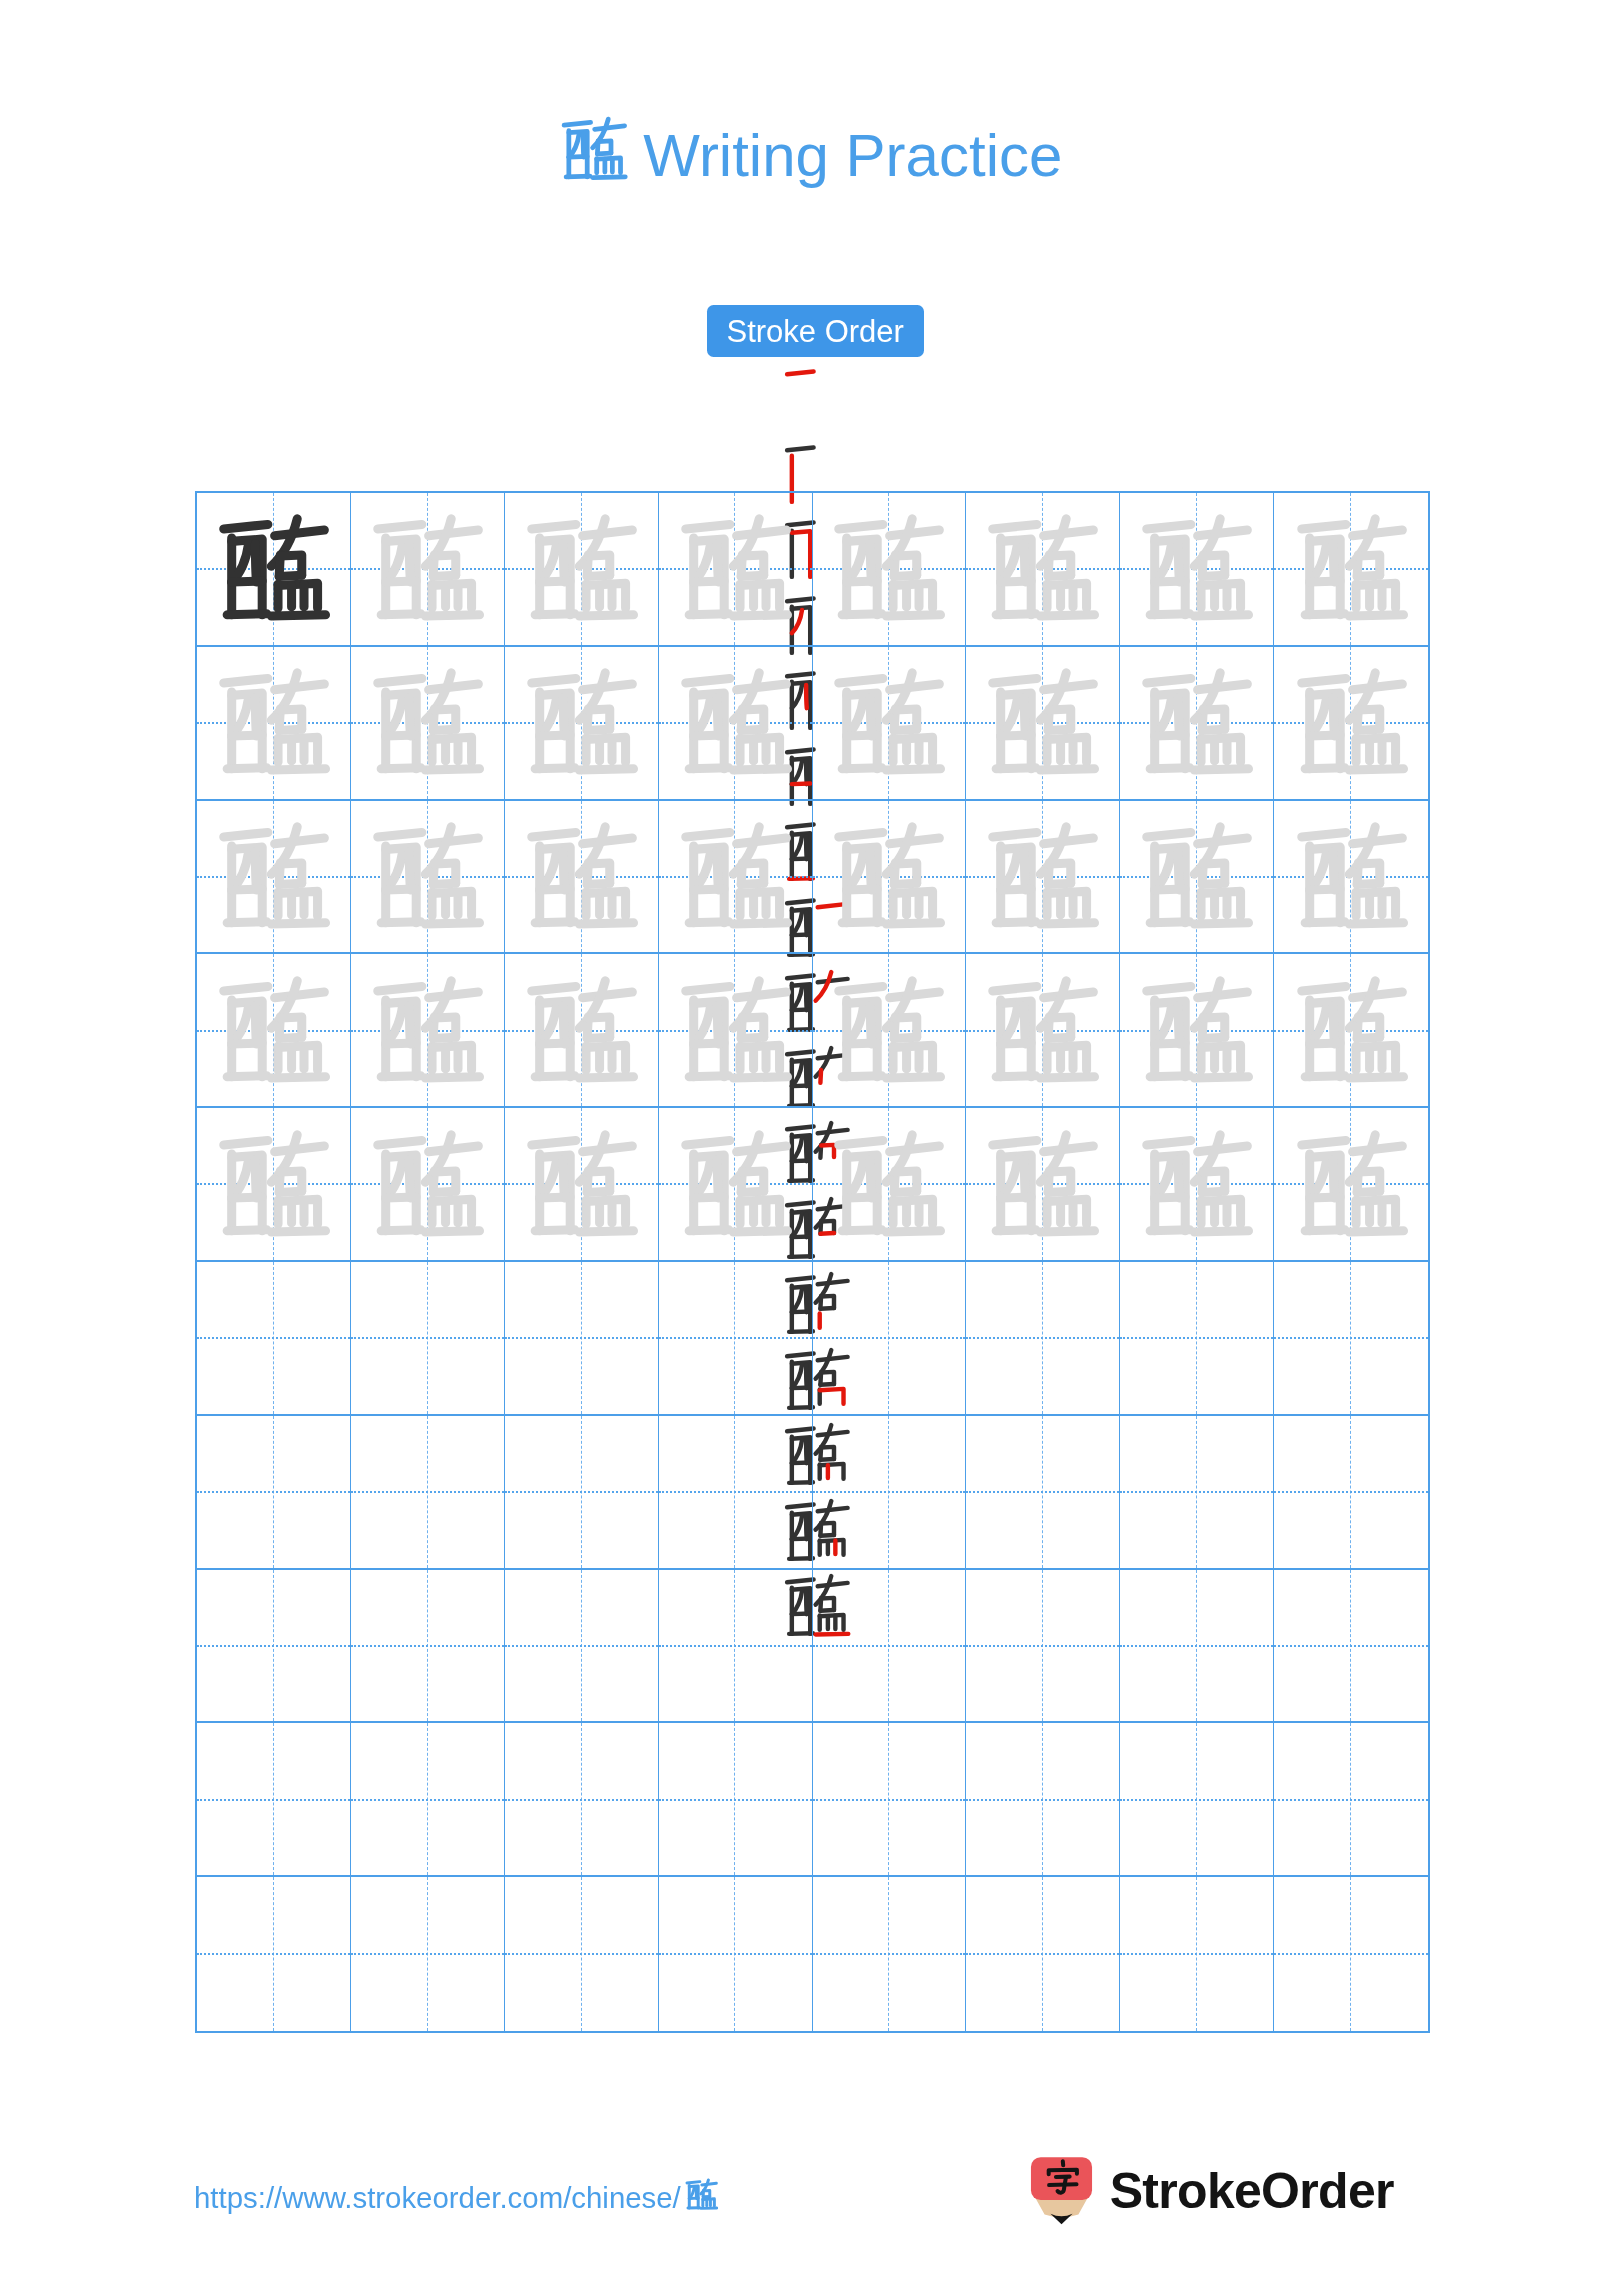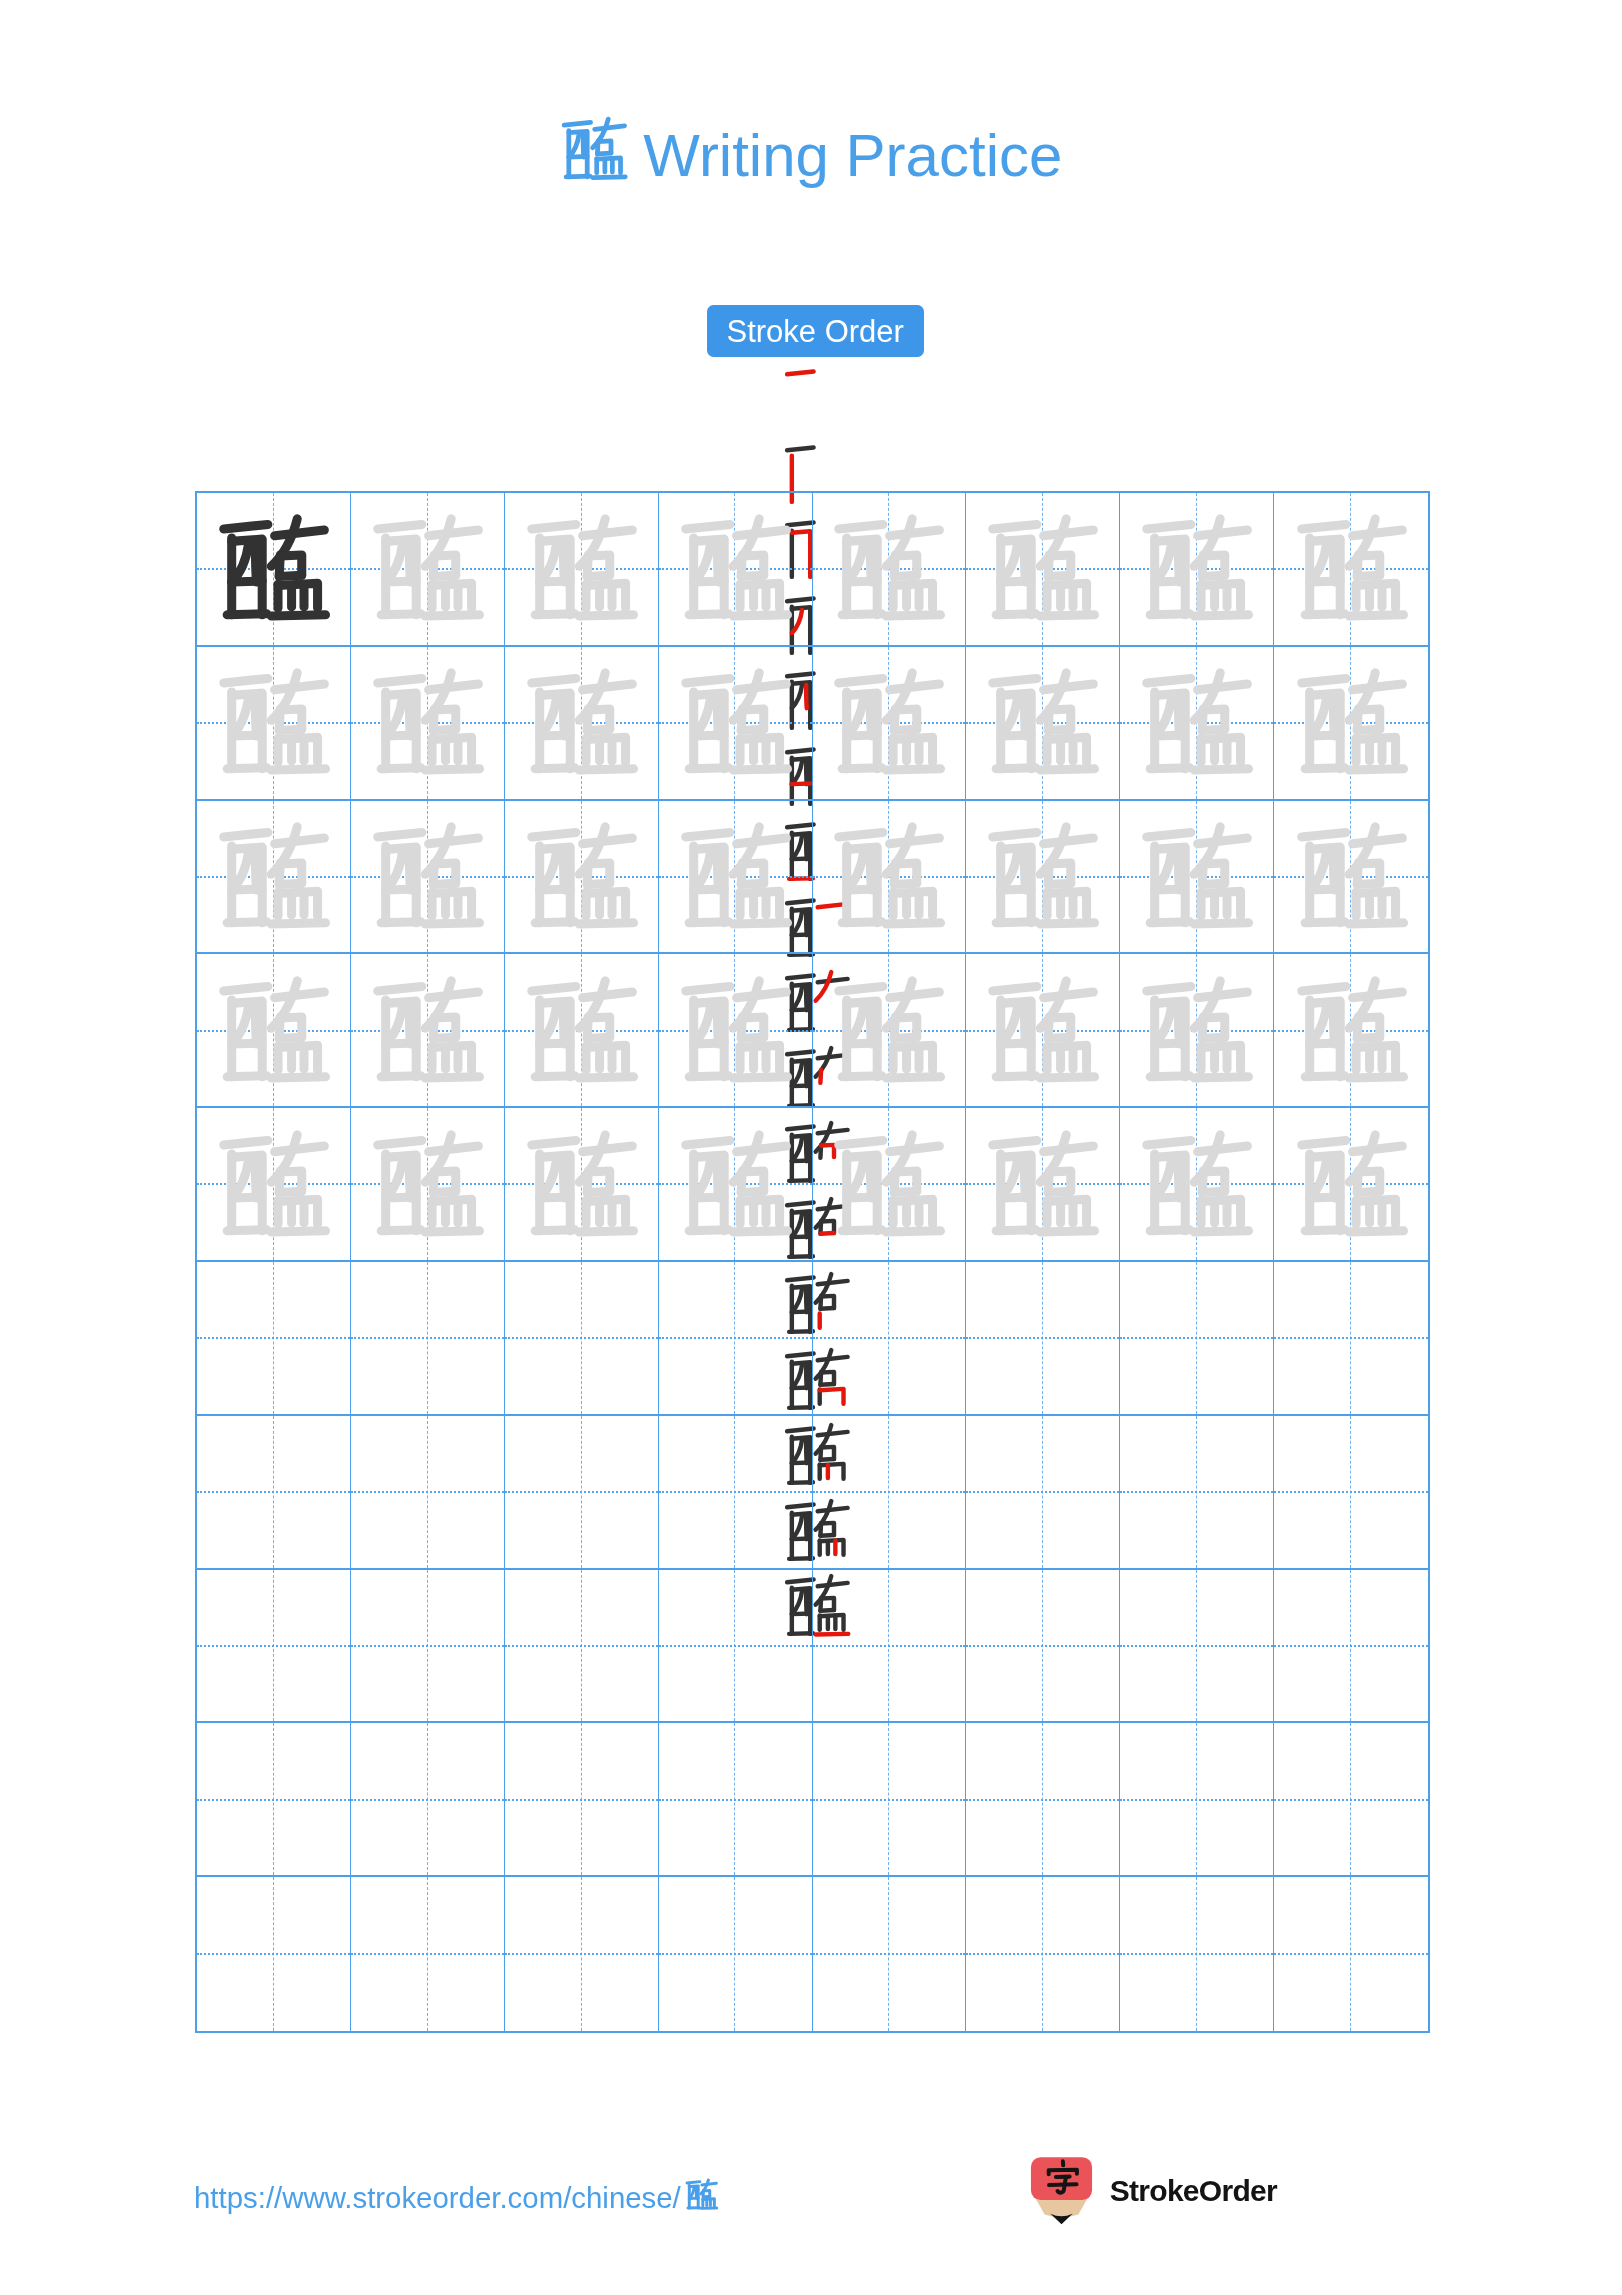--- a/index.html
+++ b/index.html
@@ -63,21 +63,21 @@
     position:absolute;left:194px;top:2178px;
     display:flex;align-items:center;gap:3.9px;
     color:var(--accent,#4a9fe9);font-size:29.4px;text-decoration:none;
   }
   .logo{
     position:absolute;left:1029px;top:2157px;
     display:flex;align-items:center;gap:15.7px;
   }
   .logo-icon{width:65px;height:68px;position:relative;}
   .logo-text{
-    color:#141414;font-size:30px;font-weight:800;letter-spacing:-0.7px;
+    color:#141414;font-size:50px;font-weight:800;letter-spacing:-0.7px;
     font-family:"Liberation Sans", sans-serif;
   }
 </style>
 </head>
 <body>
 
 <div class="page" style="--accent: #4a9fe9; --badge: #3e96e8; --gridline: #4c9fe9; --guide: #6fb1ee; --guideh: #55a5ec;">
 
   <header class="title">
     <span id="title-char"><svg viewBox="0 0 100 100" width="68" height="68">

